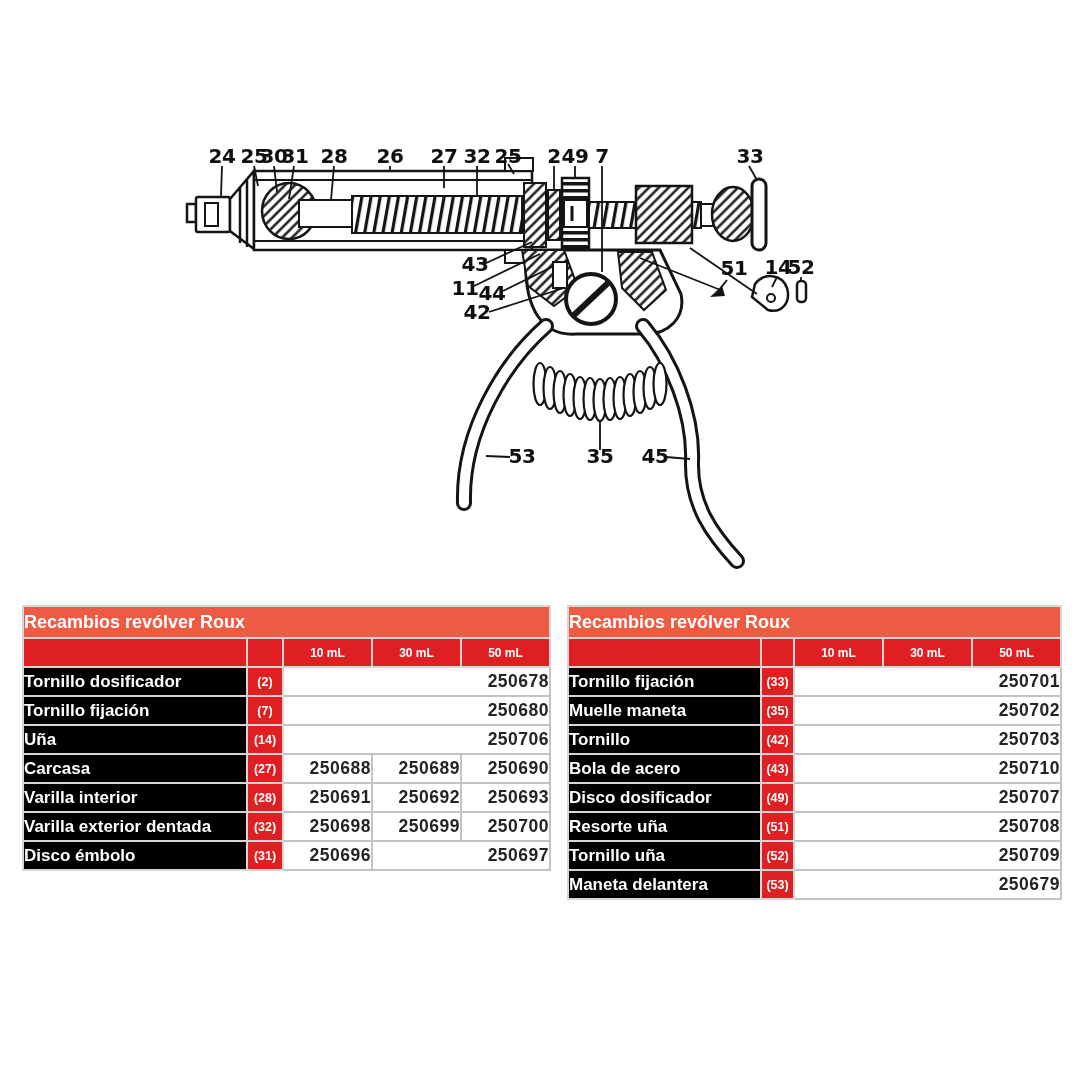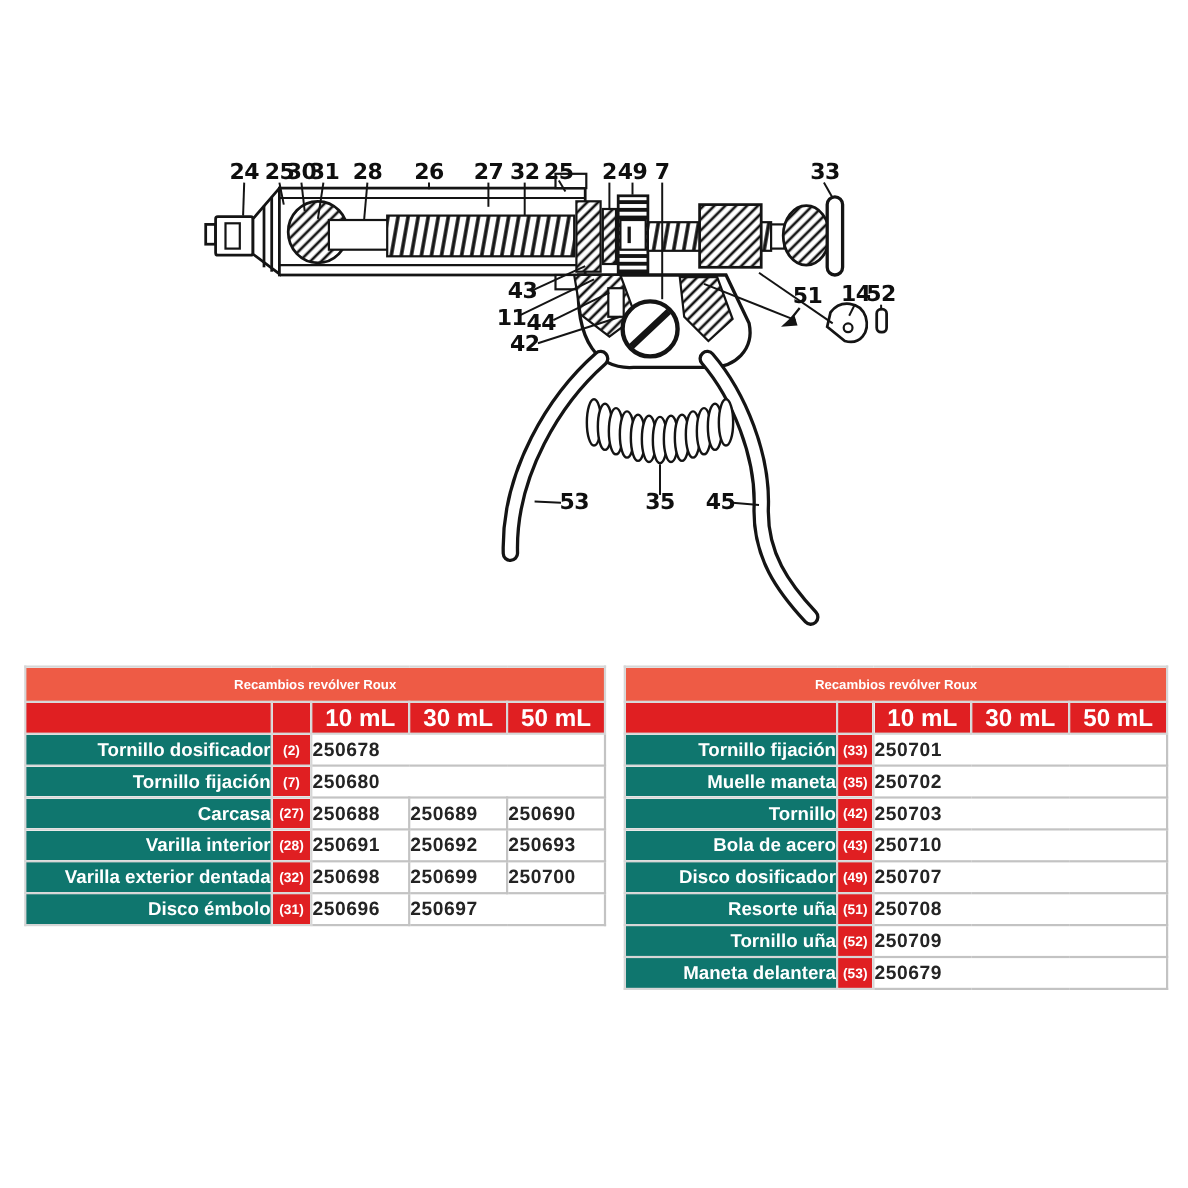--- a/index.html
+++ b/index.html
@@ -9,25 +9,25 @@
   }
   .diagram-wrap { position:absolute; left:0; top:0; width:860px; height:600px; }
   svg text.plabel {
     font-family:"DejaVu Sans", sans-serif; font-weight:bold; font-size:20px;
     fill:#0f0f0f; letter-spacing:-0.5px;
   }
   table.ptable { position:absolute; border-collapse:collapse; table-layout:fixed; }
   table.ptable td { border:2px solid #d6d6d6; padding:0; overflow:hidden; white-space:nowrap; vertical-align:middle; }
   #tleft  { left:22px;  top:605px; width:527px; }
   #tright { left:567px; top:605px; width:493px; }
-  .t-title { background:#ee5b45; color:#ffffff; font-weight:bold; font-size:12px; text-align:center; height:30px; }
-  .hd { background:#e01f22; color:#ffffff; font-weight:bold; font-size:22px; text-align:center; height:27px; }
-  .nm { background:#0f766e; color:#ffffff; font-weight:bold; font-size:17px; text-align:right; padding-left:11px; height:27px; }
+  .t-title { background:#ee5b45; color:#ffffff; font-weight:bold; font-size:18px; height:30px; }
+  .hd { background:#e01f22; color:#ffffff; font-weight:bold; font-size:12px; text-align:center; height:27px; }
+  .nm { background:#000000; color:#ffffff; font-weight:bold; font-size:17px; text-align:left; padding-left:11px; height:27px; }
   .rf { background:#e01f22; color:#ffffff; font-weight:bold; font-size:12.5px; text-align:center; }
-  .vl { background:#ffffff; color:#242424; font-weight:bold; font-size:17.5px; text-align:left; letter-spacing:0.5px; border-color:#c3c3c3 !important; }
+  .vl { background:#ffffff; color:#242424; font-weight:bold; font-size:17.5px; text-align:right; letter-spacing:0.5px; border-color:#c3c3c3 !important; }
 </style>
 </head>
 <body>
 
 <div class="diagram-wrap">
 <svg width="1080" height="600" viewBox="0 0 1080 600" xmlns="http://www.w3.org/2000/svg">
   <defs>
     <pattern id="hatch" patternUnits="userSpaceOnUse" width="7" height="7" patternTransform="rotate(45)">
       <rect width="7" height="7" fill="#ffffff"></rect>
       <line x1="3.5" y1="0" x2="3.5" y2="7" stroke="#141414" stroke-width="2.4"></line>
@@ -211,20 +211,25 @@
     <td class="nm">Tornillo dosificador</td>
     <td class="rf">(2)</td>
     <td class="vl" colspan="3">250678</td>
   </tr>
   <tr>
     <td class="nm">Tornillo fijación</td>
     <td class="rf">(7)</td>
     <td class="vl" colspan="3">250680</td>
   </tr>
   <tr>
+    <td class="nm">Uña</td>
+    <td class="rf">(14)</td>
+    <td class="vl" colspan="3">250706</td>
+  </tr>
+  <tr>
     <td class="nm">Carcasa</td>
     <td class="rf">(27)</td>
     <td class="vl">250688</td>
     <td class="vl">250689</td>
     <td class="vl">250690</td>
   </tr>
   <tr>
     <td class="nm">Varilla interior</td>
     <td class="rf">(28)</td>
     <td class="vl">250691</td>

